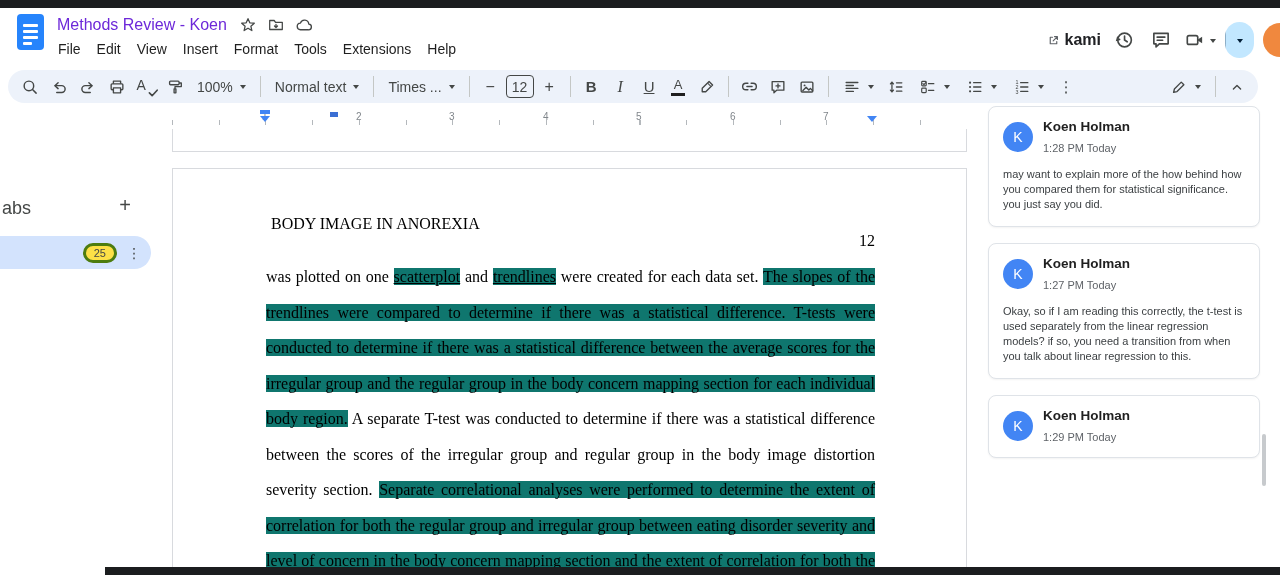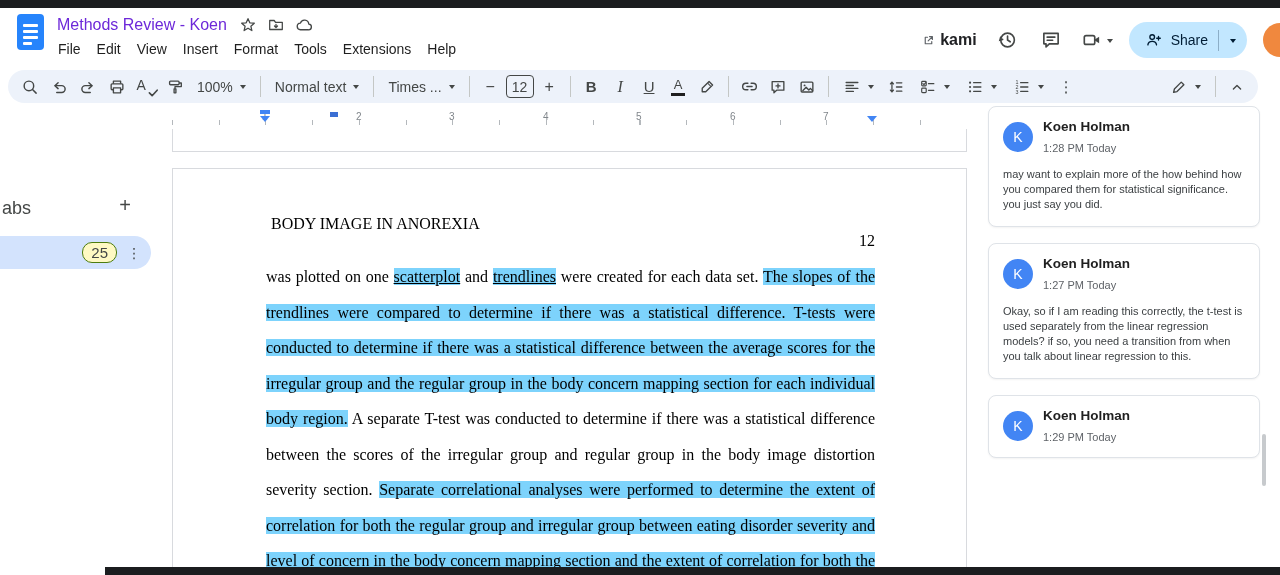--- a/index.html
+++ b/index.html
@@ -19,21 +19,21 @@
   .docs-logo { position:absolute; left:17px; top:6px; width:27px; height:36px; background:#2684fc; border-radius:4px; }
   .docs-logo .bar { position:absolute; left:6px; height:2.5px; background:#fff; border-radius:1px; }
   .docs-logo .b1 { top:10px; width:15px; } .docs-logo .b2 { top:16px; width:15px; }
   .docs-logo .b3 { top:22px; width:15px; } .docs-logo .b4 { top:28px; width:9px; }
   .title-row { position:absolute; left:57px; top:5px; height:24px; display:flex; align-items:center; gap:12px; }
   .doc-title { font-size:16px; color:#6d28d9; white-space:nowrap; }
   .title-icons { display:flex; align-items:center; gap:10px; }
   .menubar { position:absolute; left:50px; top:31px; height:24px; display:flex; align-items:flex-start; }
   .menu-item { padding:2px 8px; font-size:14px; color:#1f1f1f; border-radius:6px; cursor:default; }
 
-  .header-right { position:absolute; right:0; top:12px; height:40px; display:flex; align-items:center; gap:16px; }
+  .header-right { position:absolute; right:0; top:12px; height:40px; display:flex; align-items:center; gap:9px; }
   .kami-link { display:flex; align-items:center; gap:5px; }
   .kami-text { font-weight:700; font-size:16px; color:#202124; }
   .hdr-btn { width:28px; height:28px; display:flex; align-items:center; justify-content:center; }
   .video-btn { display:flex; align-items:center; gap:4px; }
   .share-btn { display:flex; align-items:center; background:#c2e7ff; border-radius:18px; height:36px; overflow:hidden; }
   .share-main { display:flex; align-items:center; gap:8px; padding:0 10px 0 16px; height:100%; font-size:14px; font-weight:500; color:#001d35; }
   .share-sep { width:1px; height:21px; background:rgba(0,29,53,.28); }
   .share-arrow { padding:0 11px; height:100%; display:flex; align-items:center; }
   .avatar-me { width:34px; height:34px; border-radius:50%; background:#f0883e; margin-right:-17px; flex:0 0 auto; }
 
@@ -70,33 +70,33 @@
   .tri { position:absolute; width:0; height:0; border-left:5px solid transparent; border-right:5px solid transparent; border-top:6px solid #4285f4; top:6px; }
   .indent-bar { position:absolute; width:10px; height:4px; background:#4285f4; top:0; }
   .tab-marker { position:absolute; width:8px; height:5px; background:#3b6fd4; top:2px; }
 
   
   .tabs-panel { position:absolute; left:0; top:127px; width:152px; height:440px; }
   .tabs-head-text { position:absolute; left:2px; top:71px; font-size:18px; font-weight:500; color:#444746; }
   .tabs-add { position:absolute; left:112px; top:65px; width:26px; height:26px; display:flex; align-items:center; justify-content:center; font-size:20px; color:#444746; border-radius:50%; }
   .tab-pill { position:absolute; left:-12px; top:109px; width:163px; height:33px; background:#d3e3fd; border-radius:0 17px 17px 0;
               display:flex; align-items:center; justify-content:flex-end; gap:10px; padding-right:10px; }
-  .tab-badge { background:#fef9c3; border:1px solid #4d7c0f; border-radius:10px; padding:1px 8px; font-size:15px; color:#444746; }
+  .tab-badge { background:#fde047; border:3px solid #4d7c0f; border-radius:10px; padding:1px 8px; font-size:11px; color:#444746; }
   .tab-more { font-size:14px; color:#444746; }
   .tabs-hint { position:absolute; left:3px; top:150px; width:142px; font-style:italic; font-size:12.5px; line-height:19px; color:#747775; }
 
   
   .page-prev { position:absolute; left:172px; top:129px; width:795px; height:23px; background:#fff;
                border:1px solid #d8dade; border-top:none; }
   .page { position:absolute; left:172px; top:168px; width:795px; height:520px; background:#fff; border:1px solid #d8dade; overflow:hidden; }
   .running-head { position:absolute; left:98px; top:46px; font-family:"Liberation Serif", serif; font-size:16px; color:#000; }
   .page-num { position:absolute; left:93px; top:63px; width:609px; text-align:right; font-family:"Liberation Serif", serif; font-size:16px; color:#000; }
   .doc-par { position:absolute; left:93px; top:90px; width:609px; text-align:justify;
              font-family:"Liberation Serif", serif; font-size:16px; line-height:35.5px; color:#000; }
-  .hl { background:#7dd3fc;margin-top:38px; }
+  .hl { background:#0f766e;margin-top:38px; }
   .sug { text-decoration:underline; }
 
   
   .comments { position:absolute; left:988px; top:106px; width:272px; display:flex; flex-direction:column; gap:16px; }
   .comment-card { background:#fff; border:1px solid #dfe3e8; border-radius:8px; padding:12px 14px 14px;
                   box-shadow:0 1px 2px rgba(0,0,0,.05); }
   .cc-head { display:flex; align-items:center; gap:10px; }
   .cc-avatar { width:30px; height:30px; border-radius:50%; background:#4285f4; color:#fff; font-size:14px;
                display:flex; align-items:center; justify-content:center; flex:0 0 auto; }
   .cc-author { font-size:13.5px; font-weight:700; color:#1f1f1f; line-height:16px; }
@@ -179,28 +179,20 @@
 
     <span class="video-btn">
       <svg width="22" height="22" viewBox="0 0 20 20" fill="none" stroke="#444746" stroke-width="1.5" stroke-linejoin="round">
         <rect x="3" y="6" width="9.5" height="8" rx="1.6"></rect>
         <path d="M12.5 9.6l4-2.6v6l-4-2.6z" fill="#444746" stroke="none"></path>
       </svg>
       <span class="dda"></span>
     </span>
 
     <span class="share-btn">
-      <span class="share-main">
-        <svg width="18" height="18" viewBox="0 0 20 20" fill="none" stroke="#001d35" stroke-width="1.5" stroke-linecap="round">
-          <circle cx="8" cy="6.8" r="2.6"></circle>
-            <path d="M3.2 15.5c.3-2.6 2.3-4 4.8-4s4.5 1.4 4.8 4"></path>
-            <path d="M15 6v4M13 8h4"></path>
-        </svg>
-        <span>Share</span>
-      </span>
       <span class="share-sep"></span>
       <span class="share-arrow">
         <span class="dda dark"></span>
       </span>
     </span>
 
     <span class="avatar-me"></span>
   </div>
 </div>
 

